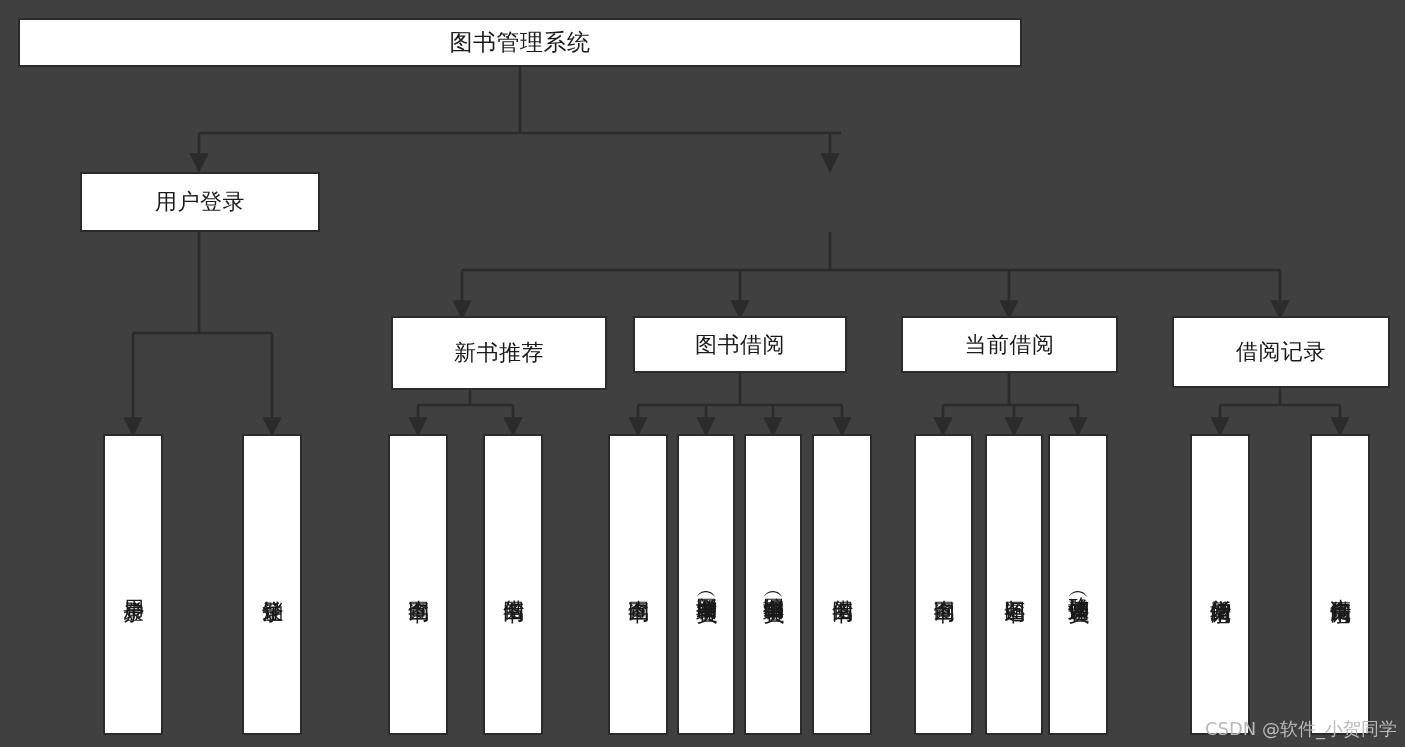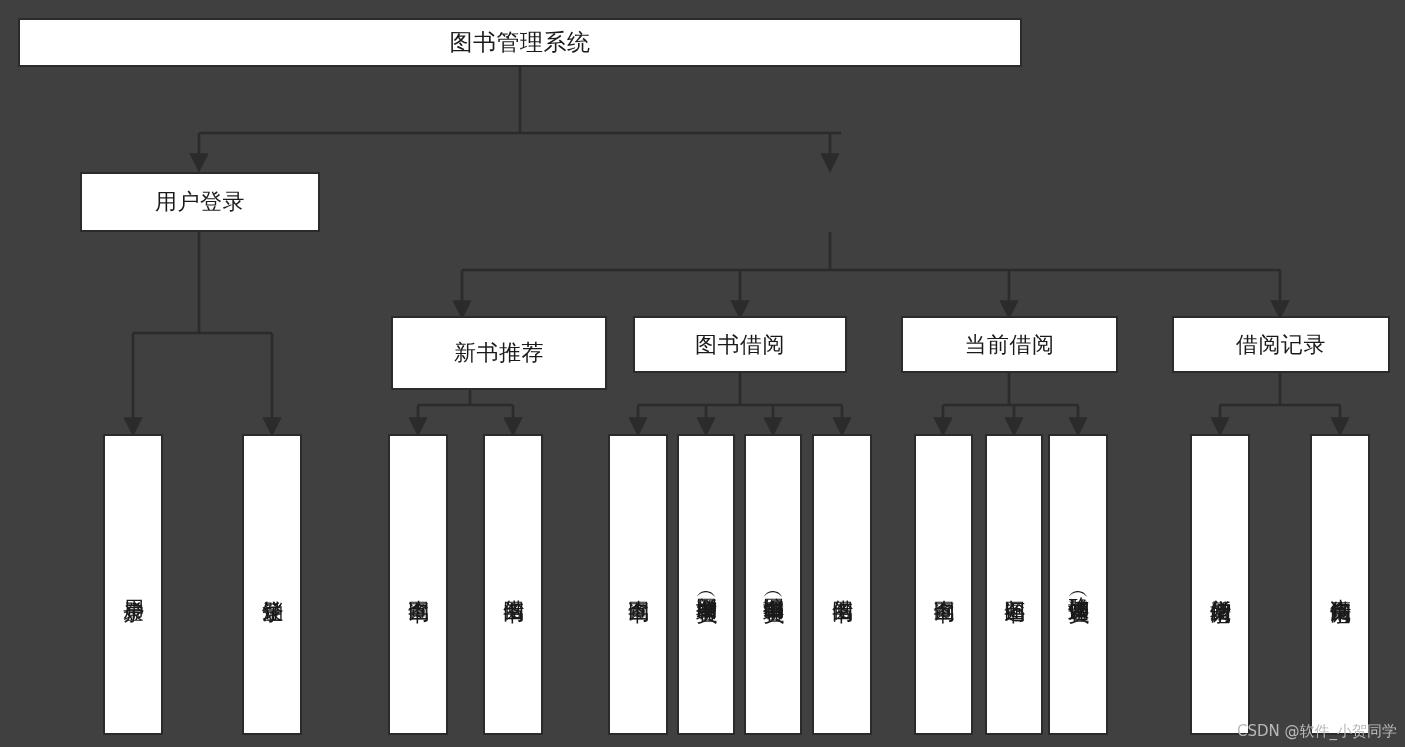--- a/index.html
+++ b/index.html
@@ -57,21 +57,21 @@
     text-orientation: upright;
     font-size: 21px;
     line-height: 1.30;
     letter-spacing: 1px;
     max-height: 100%;
   }
   #watermark {
     position: absolute;
     right: 8px;
     bottom: 6px;
-    font-size: 15px;
+    font-size: 18px;
     color: #b9b9b9;
     white-space: nowrap;
     z-index: 5;
     font-family: "DejaVu Sans", "Liberation Sans", sans-serif;
   }
 </style>
 </head>
 <body>
 
 <div id="canvas">
@@ -136,21 +136,21 @@
 
   <div class="node h-node" style="left:362px; top:316px; width:216px; height:74px;margin-left:29px;">
     <span class="node-label">新书推荐</span>
   </div>
   <div class="node h-node" style="left:633px; top:316px; width:214px; height:57px;">
     <span class="node-label">图书借阅</span>
   </div>
   <div class="node h-node" style="left:901px; top:316px; width:217px; height:57px;justify-content:center;">
     <span class="node-label">当前借阅</span>
   </div>
-  <div class="node h-node" style="left:1172px; top:316px; width:218px; height:57px;">
+  <div class="node h-node" style="left:1172px; top:316px; width:218px; height:72px;">
     <span class="node-label">借阅记录</span>
   </div>
 
   <div class="node v-node" style="left:103px; top:434px; width:60px; height:301px;">
     <span class="node-label">用户登录</span>
   </div>
   <div class="node v-node" style="left:242px; top:434px; width:60px; height:301px;">
     <span class="node-label">注销登录</span>
   </div>
 

